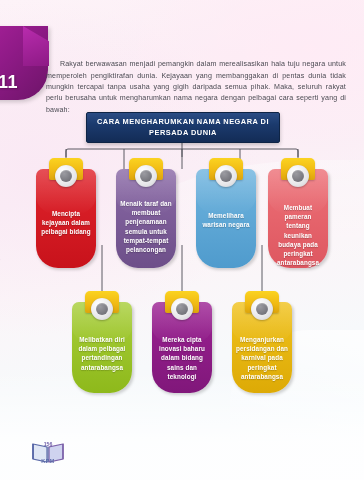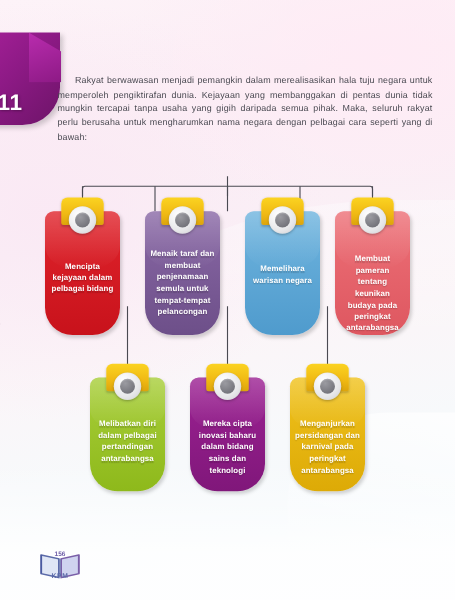--- a/index.html
+++ b/index.html
@@ -243,20 +243,23 @@
       <div class="gloss"></div>
       <div class="ctext" style="top:33px;">Menganjurkan persidangan dan karnival pada peringkat antarabangsa</div>
     </div>
     <div class="pin">
       <div class="pintab"></div>
       <div class="ring"></div>
       <div class="dot"></div>
     </div>
   </div>
 
+  <div id="banner">
+    <div id="bannertxt">CARA MENGHARUMKAN NAMA NEGARA DI PERSADA DUNIA</div>
+  </div>
 
   <svg id="logo" viewBox="0 0 36 30">
     <path d="M3 7 L17 10 L17 25 L3 22 Z" fill="#dfe6f5" stroke="#5b6aa8" stroke-width="1.2"></path>
     <path d="M33 7 L19 10 L19 25 L33 22 Z" fill="#cfd3ef" stroke="#7a5fa8" stroke-width="1.2"></path>
     <path d="M3 7 L3 22" stroke="#4a5aa0" stroke-width="1.4"></path>
     <path d="M33 7 L33 22" stroke="#7a5fa8" stroke-width="1.4"></path>
     <path d="M18 10 L18 25" stroke="#5b6aa8" stroke-width="1"></path>
   </svg>
   <div id="logonum">156</div>
   <div id="logoname">KPM</div>

